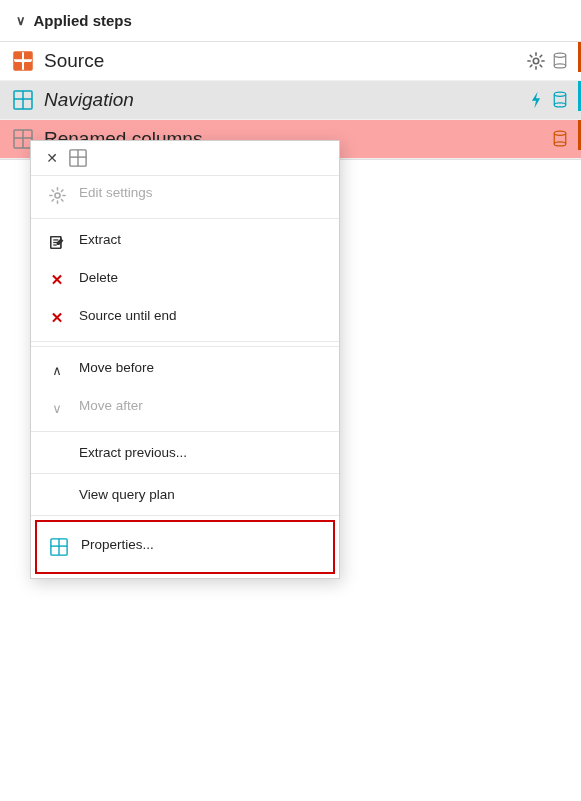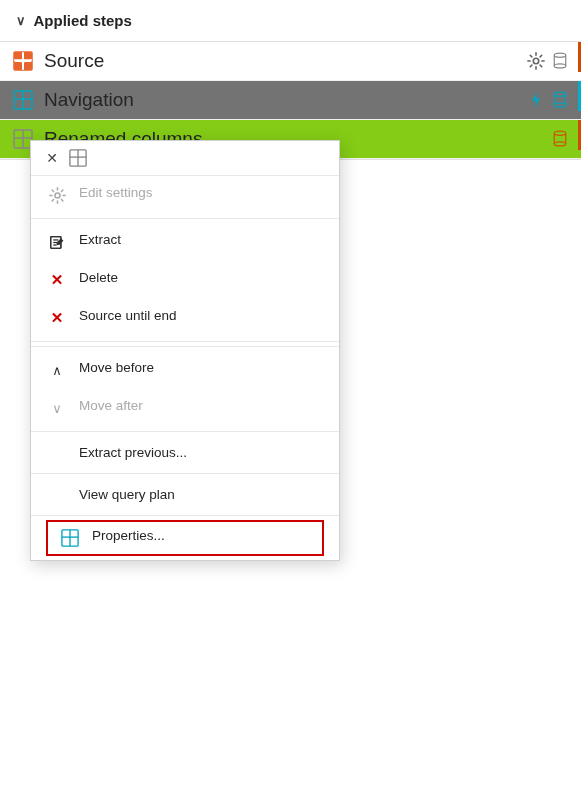--- a/index.html
+++ b/index.html
@@ -53,21 +53,22 @@
       align-items: center;
       padding: 8px 12px;
       font-size: 13.5px;
       color: #252525;
       border-bottom: 1px solid #f0f0f0;
       position: relative;
       background: #ffffff;
     }
 
     .step-item.active {
-      background: #737373;
+      background: #e5e5e5;
+      font-style: italic;
     }
 
     .step-icon {
       width: 22px;
       height: 22px;
       margin-right: 10px;
       display: flex;
       align-items: center;
       justify-content: center;
       flex-shrink: 0;
@@ -174,22 +175,22 @@
 
     .fx-icon {
       font-style: italic;
       font-size: 14px;
       color: #333;
       font-weight: 600;
     }
 
     .menu-item.properties-highlighted {
       border: 2px solid #cc0000;
-      margin: 4px 15px;
-      padding: 6px 12px;
+      margin: 4px 4px;
+      padding: 15px 12px;
     }
 
     .menu-item.no-icon {
       padding-left: 48px;
     }
 
     
     .grid-icon-svg {
       display: block;
     }
@@ -255,21 +256,21 @@
         <svg width="18" height="18" viewBox="0 0 20 22">
           <ellipse cx="10" cy="4" rx="7" ry="2.5" fill="none" stroke="#00a5bf" stroke-width="1.5"></ellipse>
           <line x1="3" y1="4" x2="3" y2="17" stroke="#00a5bf" stroke-width="1.5"></line>
           <line x1="17" y1="4" x2="17" y2="17" stroke="#00a5bf" stroke-width="1.5"></line>
           <ellipse cx="10" cy="17" rx="7" ry="2.5" fill="none" stroke="#00a5bf" stroke-width="1.5"></ellipse>
         </svg>
       </div>
       <div class="teal-bar"></div>
     </div>
 
-    <div class="step-item" style="background:#84cc16;">
+    <div class="step-item" style="background:#fca5a5;">
       <div class="step-icon">
 
         <svg width="20" height="20" viewBox="0 0 20 20" class="grid-icon-svg">
           <rect x="1" y="1" width="18" height="18" fill="none" stroke="#888" stroke-width="1.5" rx="1"></rect>
           <line x1="1" y1="9" x2="19" y2="9" stroke="#888" stroke-width="1.5"></line>
           <line x1="10" y1="1" x2="10" y2="19" stroke="#888" stroke-width="1.5"></line>
         </svg>
       </div>
       <span class="step-label">Renamed columns</span>
       <div class="step-actions">

